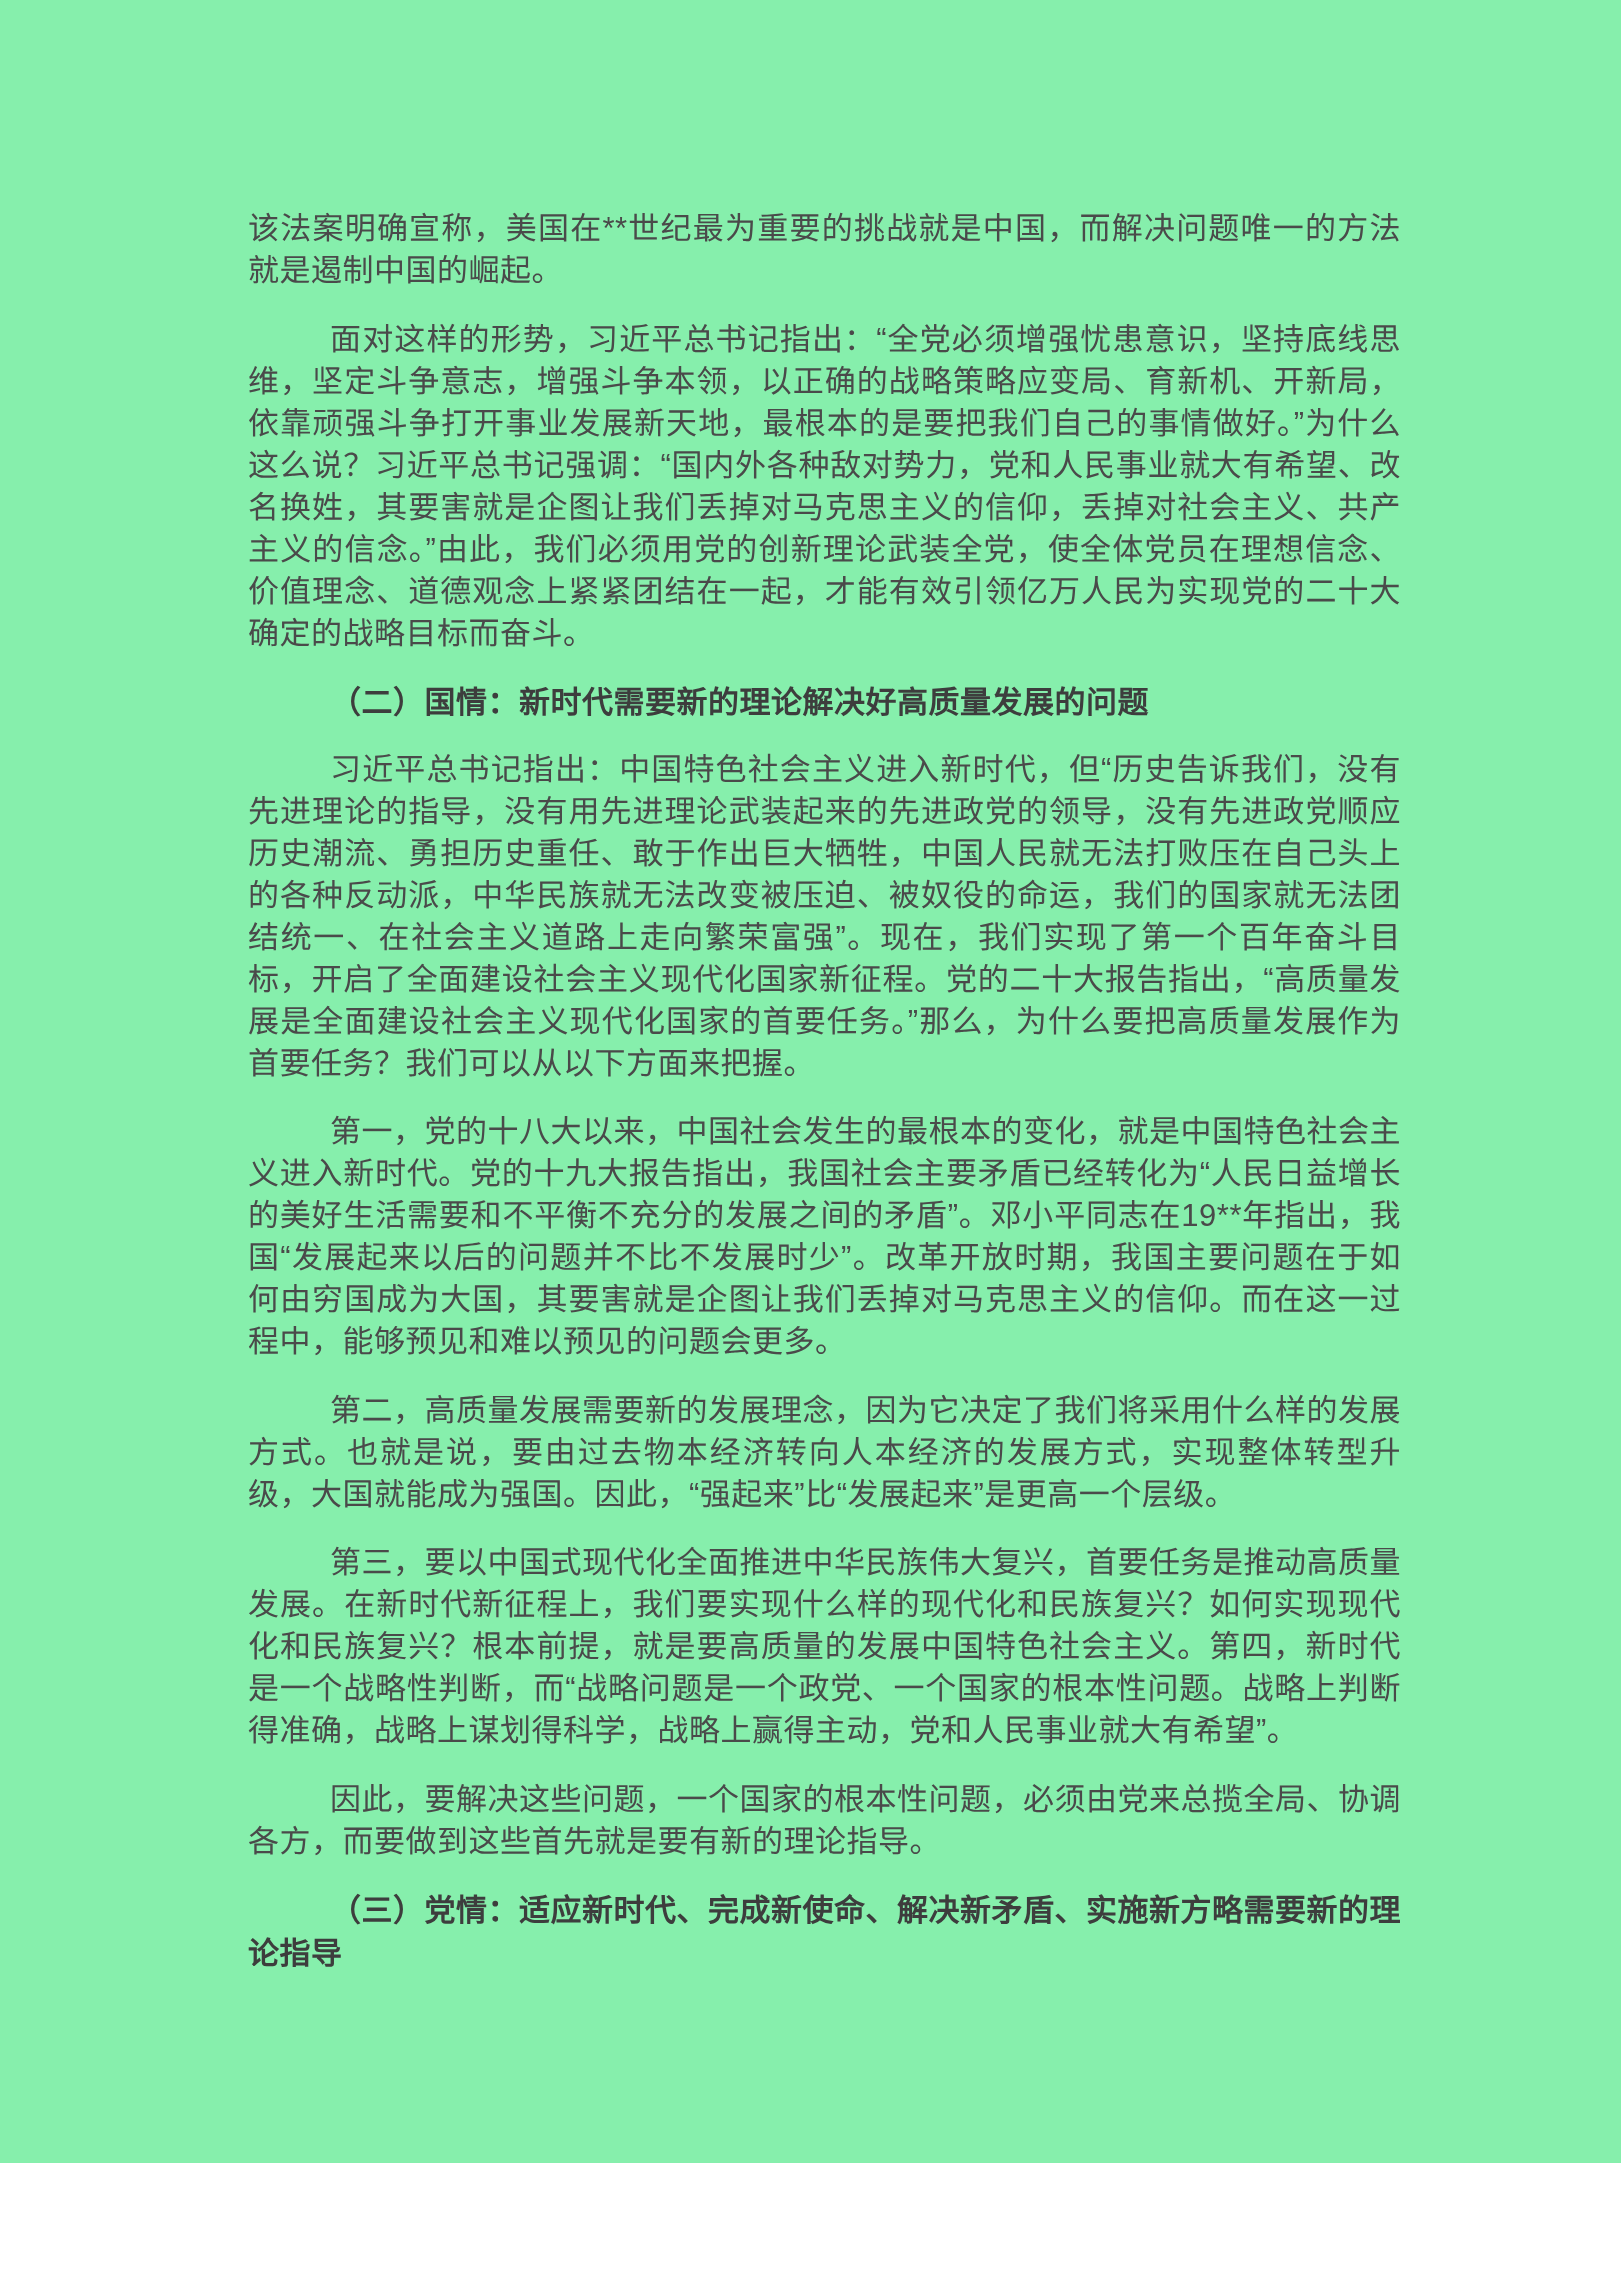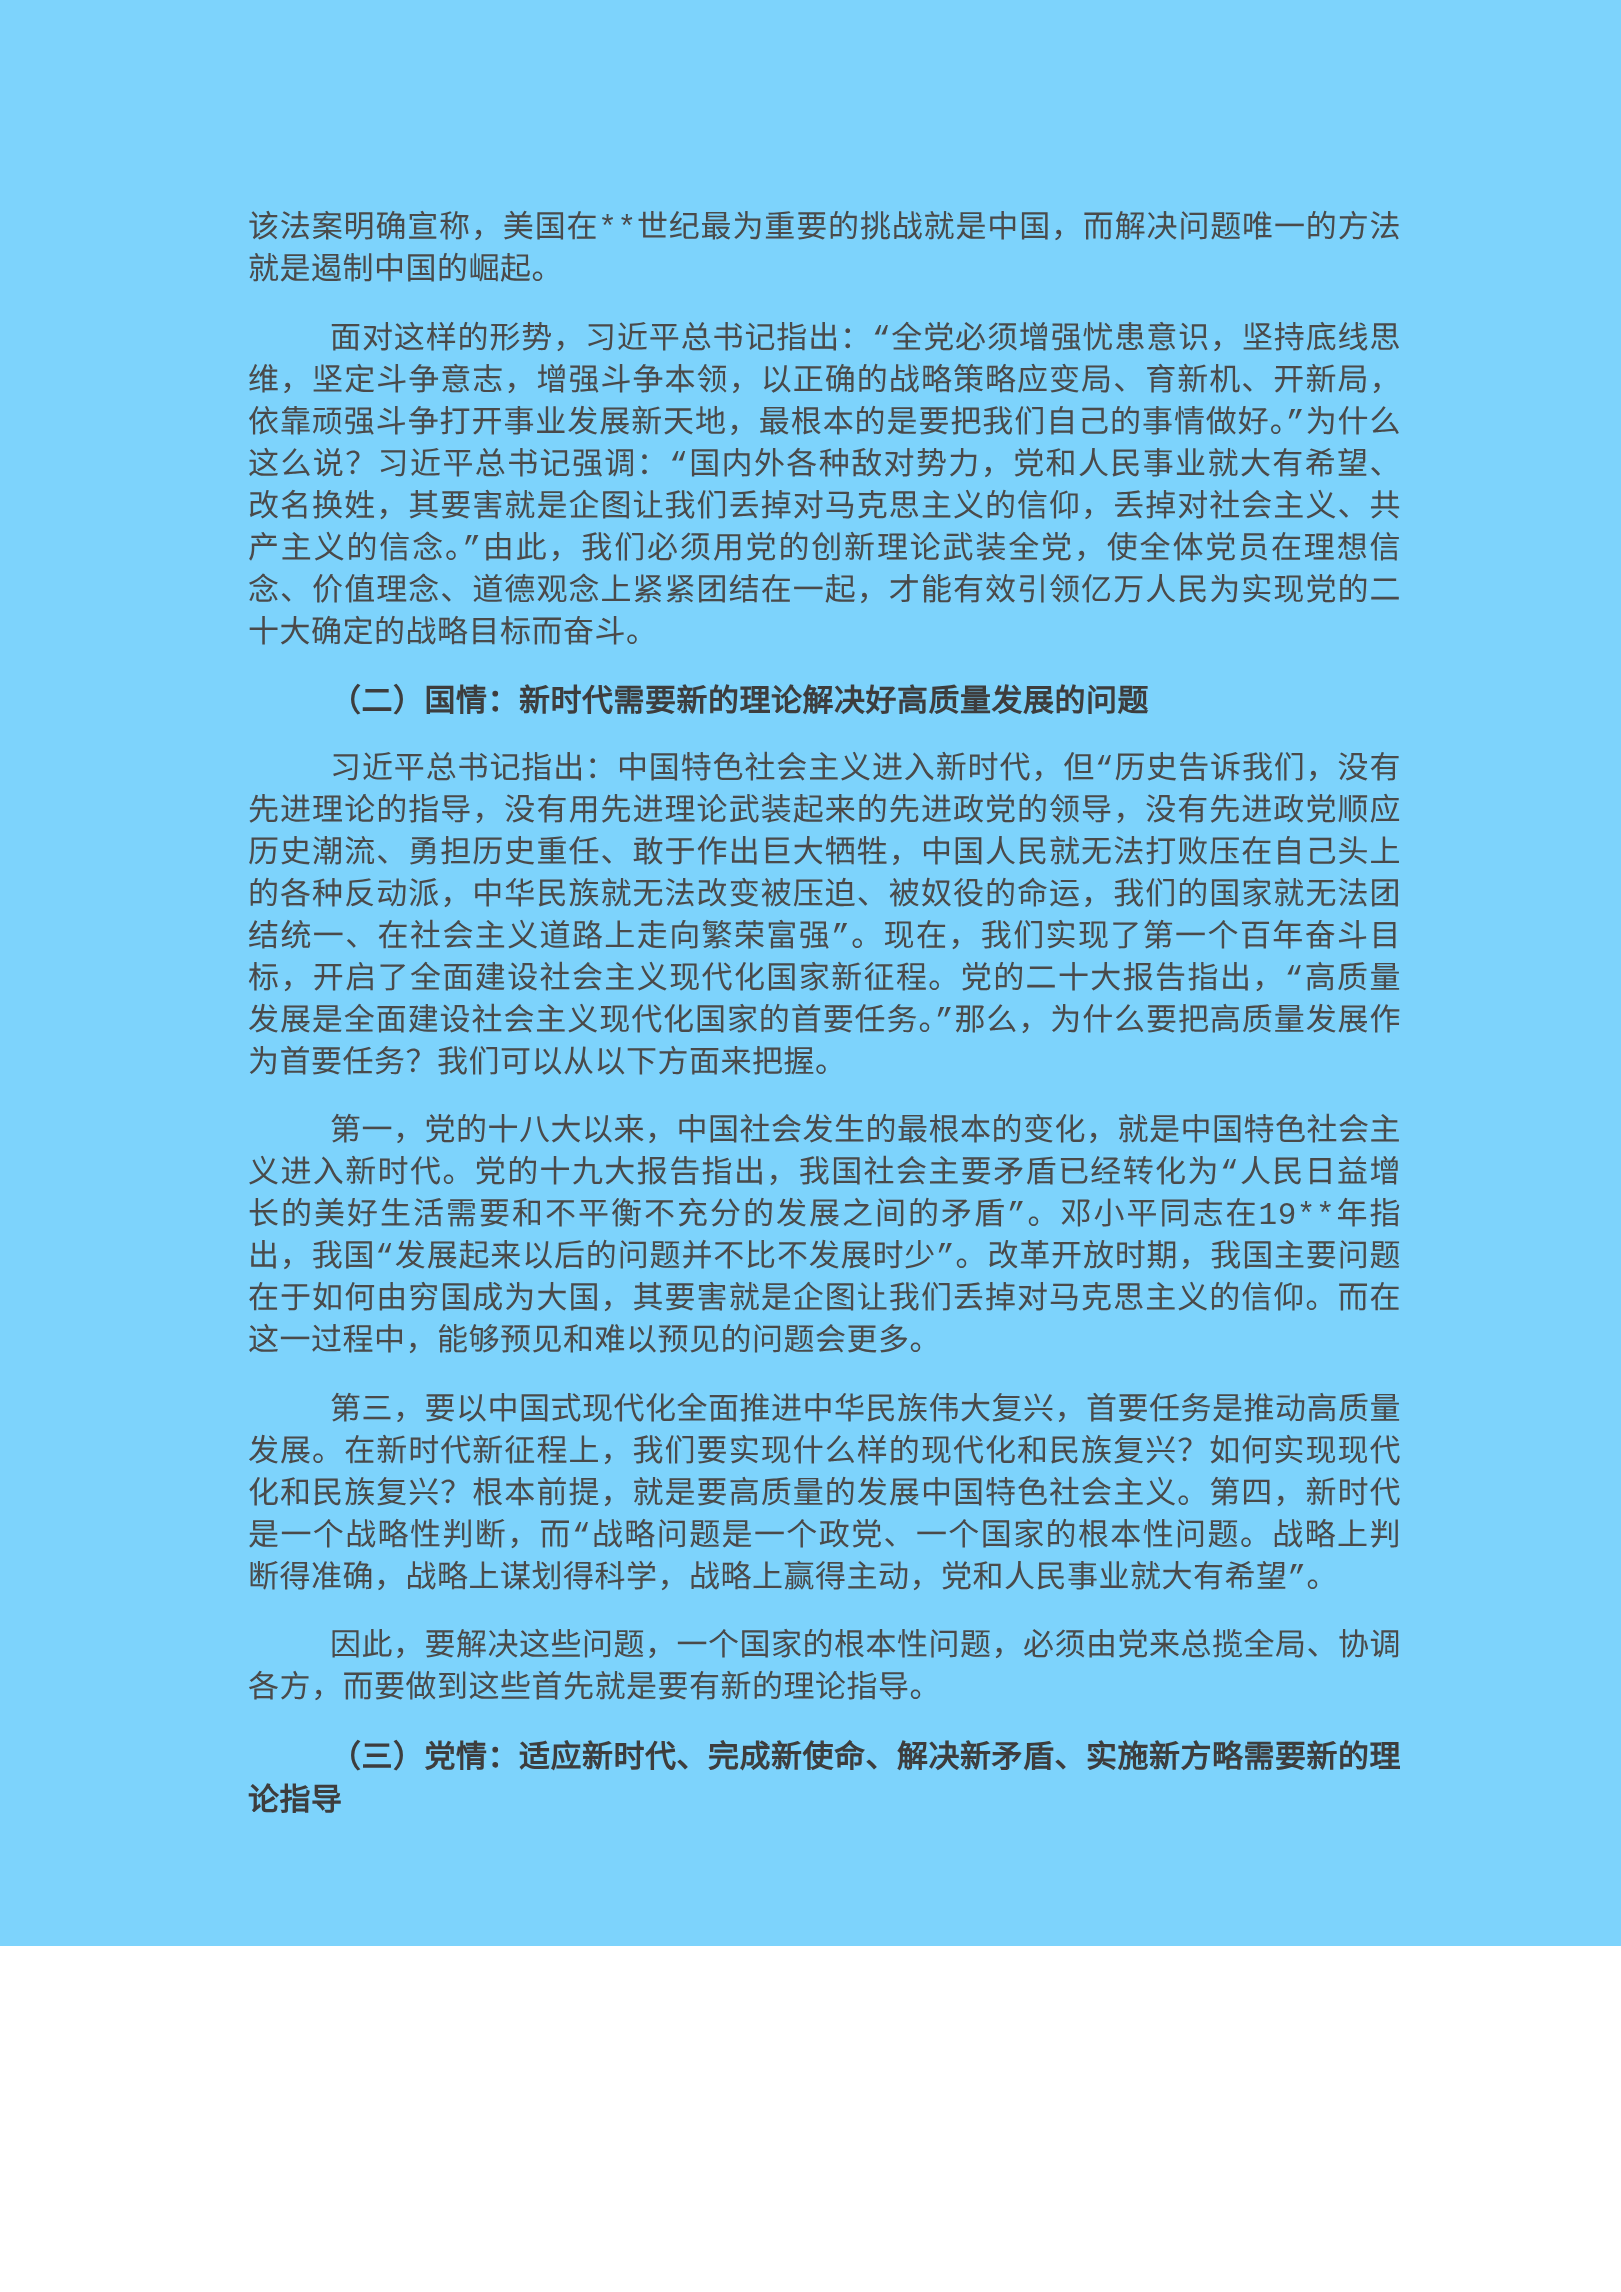--- a/index.html
+++ b/index.html
@@ -3,24 +3,24 @@
 <meta charset="utf-8">
 <style>
   html, body {
     margin: 0;
     padding: 0;
     background: #ffffff;
   }
   .page {
     position: relative;
     width: 1621px;
-    height: 1946px;
-    background: #7dd3fc;
+    height: 2163px;
+    background: #86efac;
     overflow: hidden;
-    font-family: Liberation Mono, monospace;
+    font-family: Liberation Sans, sans-serif;
   }
   .doc-content {
     position: absolute;
     left: 248px;
     top: 208px;
     width: 1153px;
   }
   .doc-content p {
     margin: 0 0 26.5px 0;
     font-size: 31px;
@@ -46,18 +46,19 @@
 <body>
 
 <div class="page">
   <div class="doc-content">
 
   <p class="no-indent">该法案明确宣称，美国在**世纪最为重要的挑战就是中国，而解决问题唯一的方法就是遏制中国的崛起。</p>
       <p>面对这样的形势，习近平总书记指出：“全党必须增强忧患意识，坚持底线思维，坚定斗争意志，增强斗争本领，以正确的战略策略应变局、育新机、开新局，依靠顽强斗争打开事业发展新天地，最根本的是要把我们自己的事情做好。”为什么这么说？习近平总书记强调：“国内外各种敌对势力，党和人民事业就大有希望、改名换姓，其要害就是企图让我们丢掉对马克思主义的信仰，丢掉对社会主义、共产主义的信念。”由此，我们必须用党的创新理论武装全党，使全体党员在理想信念、价值理念、道德观念上紧紧团结在一起，才能有效引领亿万人民为实现党的二十大确定的战略目标而奋斗。</p>
       <p class="heading">（二）国情：新时代需要新的理论解决好高质量发展的问题</p>
       <p>习近平总书记指出：中国特色社会主义进入新时代，但“历史告诉我们，没有先进理论的指导，没有用先进理论武装起来的先进政党的领导，没有先进政党顺应历史潮流、勇担历史重任、敢于作出巨大牺牲，中国人民就无法打败压在自己头上的各种反动派，中华民族就无法改变被压迫、被奴役的命运，我们的国家就无法团结统一、在社会主义道路上走向繁荣富强”。现在，我们实现了第一个百年奋斗目标，开启了全面建设社会主义现代化国家新征程。党的二十大报告指出，“高质量发展是全面建设社会主义现代化国家的首要任务。”那么，为什么要把高质量发展作为首要任务？我们可以从以下方面来把握。</p>
       <p>第一，党的十八大以来，中国社会发生的最根本的变化，就是中国特色社会主义进入新时代。党的十九大报告指出，我国社会主要矛盾已经转化为“人民日益增长的美好生活需要和不平衡不充分的发展之间的矛盾”。邓小平同志在19**年指出，我国“发展起来以后的问题并不比不发展时少”。改革开放时期，我国主要问题在于如何由穷国成为大国，其要害就是企图让我们丢掉对马克思主义的信仰。而在这一过程中，能够预见和难以预见的问题会更多。</p>
+      <p>第二，高质量发展需要新的发展理念，因为它决定了我们将采用什么样的发展方式。也就是说，要由过去物本经济转向人本经济的发展方式，实现整体转型升级，大国就能成为强国。因此，“强起来”比“发展起来”是更高一个层级。</p>
       <p>第三，要以中国式现代化全面推进中华民族伟大复兴，首要任务是推动高质量发展。在新时代新征程上，我们要实现什么样的现代化和民族复兴？如何实现现代化和民族复兴？根本前提，就是要高质量的发展中国特色社会主义。第四，新时代是一个战略性判断，而“战略问题是一个政党、一个国家的根本性问题。战略上判断得准确，战略上谋划得科学，战略上赢得主动，党和人民事业就大有希望”。</p>
       <p>因此，要解决这些问题，一个国家的根本性问题，必须由党来总揽全局、协调各方，而要做到这些首先就是要有新的理论指导。</p>
       <p class="heading">（三）党情：适应新时代、完成新使命、解决新矛盾、实施新方略需要新的理论指导</p>
     </div>
 </div>
 
 
 </body></html>

